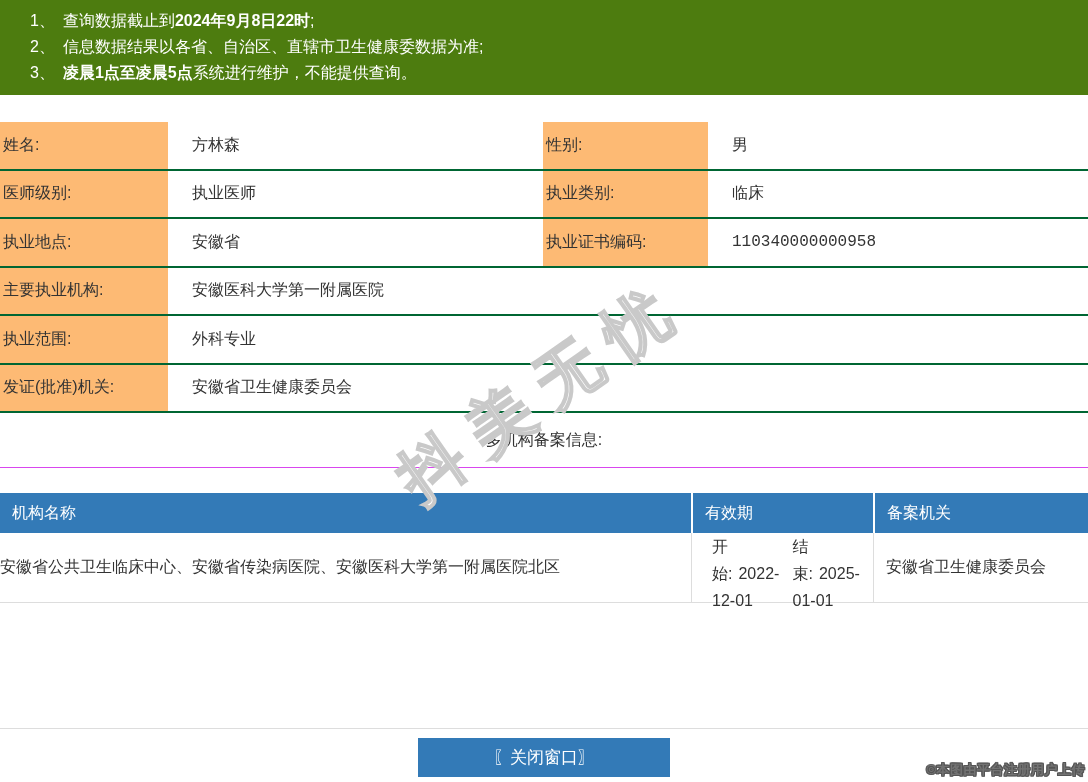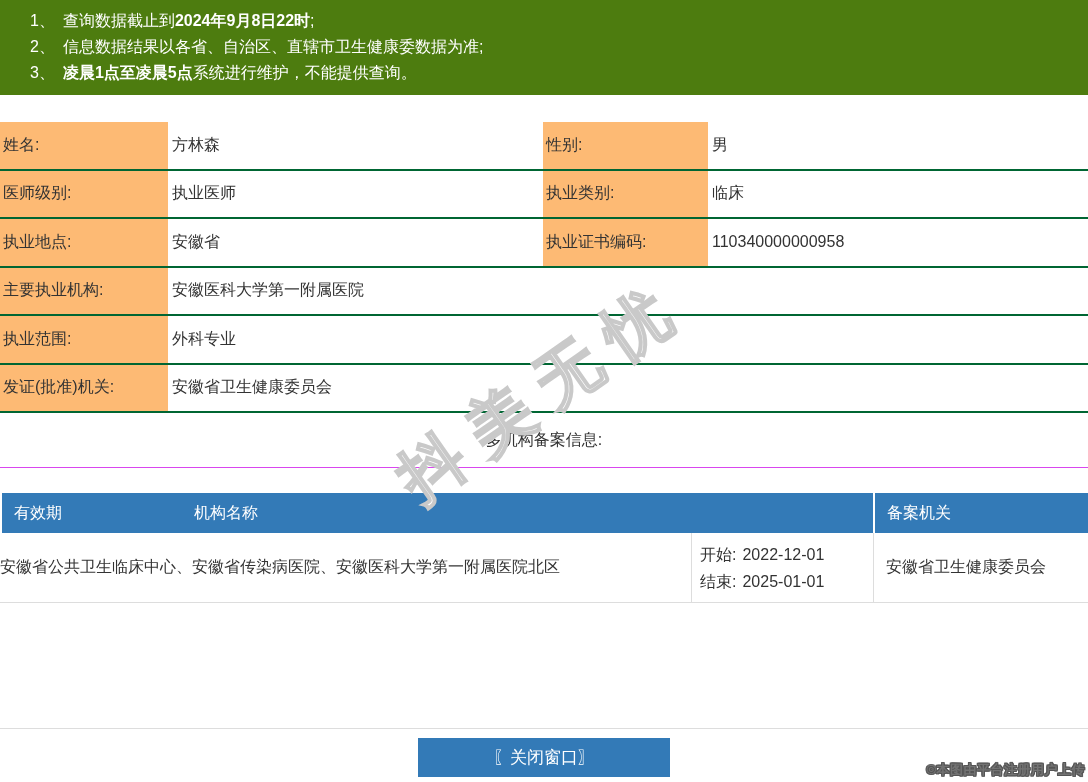--- a/index.html
+++ b/index.html
@@ -24,21 +24,21 @@
   .drow {
     display:flex; height:48.5px; box-sizing:border-box;
     border-bottom:2px solid #006633;
   }
   .dlabel {
     background:#fdba74; display:flex; align-items:center;
     padding-left:3px; box-sizing:border-box; flex:0 0 auto;
   }
   .dlabel.l1 { width:168px; }
   .dlabel.l2 { width:165px; }
-  .dvalue { display:flex; align-items:center; padding-left:4px; box-sizing:border-box; }
+  .dvalue { display:flex; align-items:center; padding-left:24px; box-sizing:border-box;font-family:Liberation Mono, monospace; }
   .dvalue.v1 { width:375px; flex:0 0 auto; }
   .dvalue.v2 { flex:1; }
   .dvalue.wide { flex:1; }
 
   
   .section-heading {
     position:absolute; top:413px; left:0; width:1088px; height:55px;
     display:flex; align-items:center; justify-content:center;
     font-size:16px; font-weight:normal; box-sizing:border-box;
     border-bottom:1px solid #d946ef;
@@ -48,22 +48,22 @@
   .rtable { position:absolute; top:493px; left:0; width:1088px; font-size:16px; }
   .rheader { display:flex; height:40px; background:#337ab7; color:#fff; }
   .rh { display:flex; align-items:center; padding-left:12px; box-sizing:border-box; }
   .rh1 { width:691px; }
   .rh2 { width:182px; border-left:2px solid #fff; }
   .rh3 { flex:1; border-left:2px solid #fff; }
   .rbody { display:flex; height:69px; border-bottom:1px solid #ddd; }
   .rc1 { width:691px; display:flex; align-items:center; box-sizing:border-box; }
   .rc2 {
     width:182px; border-left:1px solid #ddd; box-sizing:border-box;
-    display:flex; flex-direction:column; justify-content:center;
-    padding-left:8px; line-height:27px;
+    display:flex; flex-direction:row; justify-content:center;
+    padding-left:20px; line-height:27px;
   }
   .rc2 .plabel { margin-right:6px; }
   .rc3 { flex:1; border-left:1px solid #ddd; display:flex; align-items:center; padding-left:12px; box-sizing:border-box; }
 
   
   .divider { position:absolute; top:728px; left:0; width:1088px; height:0; border-top:1px solid #ddd; }
   .close-btn {
     position:absolute; top:738px; left:418px; width:252px; height:39px;
     background:#337ab7; color:#fff; border:none; border-radius:0;
     font-size:17px; font-family:inherit; cursor:pointer;
@@ -122,22 +122,22 @@
   <div class="drow">
     <div class="dlabel l1">发证(批准)机关:</div>
     <div class="dvalue wide">安徽省卫生健康委员会</div>
   </div>
 </div>
 
 <div class="section-heading">多机构备案信息:</div>
 
 <div class="rtable">
   <div class="rheader">
+    <div class="rh rh1">机构名称</div>
     <div class="rh rh2">有效期</div>
-    <div class="rh rh1">机构名称</div>
     <div class="rh rh3">备案机关</div>
   </div>
   <div class="rbody">
     <div class="rc1">安徽省公共卫生临床中心、安徽省传染病医院、安徽医科大学第一附属医院北区</div>
     <div class="rc2">
       <div><span class="plabel">开始:</span><span>2022-12-01</span></div>
       <div><span class="plabel">结束:</span><span>2025-01-01</span></div>
     </div>
     <div class="rc3">安徽省卫生健康委员会</div>
   </div>

